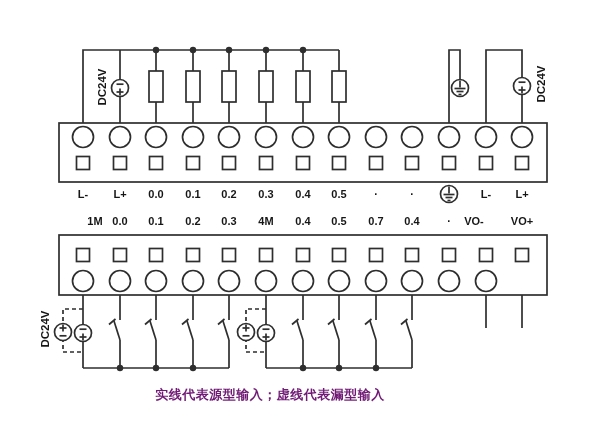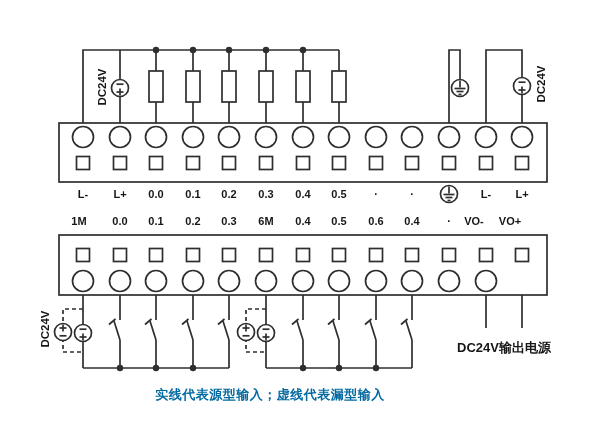--- a/index.html
+++ b/index.html
@@ -13,21 +13,21 @@
     font-size:11px;font-weight:700;white-space:nowrap;color:#161616;
   }
   .tl{top:188px;}
   .bl{top:215px;}
   .rot{
     position:absolute;transform:translate(-50%,-50%) rotate(-90deg);
     font-size:11.5px;font-weight:700;white-space:nowrap;color:#161616;
   }
   .cap{
     position:absolute;top:386px;left:270px;transform:translateX(-50%);
-    font-size:13px;font-weight:700;white-space:nowrap;color:#0369a1;letter-spacing:.5px;
+    font-size:13px;font-weight:700;white-space:nowrap;color:#701a75;letter-spacing:.5px;
   }
   .out{
     position:absolute;top:339px;left:504px;transform:translateX(-50%);
     font-size:13px;font-weight:700;white-space:nowrap;color:#161616;
   }
 </style>
 </head>
 <body>
 
 <div class="stage">
@@ -209,34 +209,33 @@
   <span class="tl" style="left:193px">0.1</span>
   <span class="tl" style="left:229px">0.2</span>
   <span class="tl" style="left:266px">0.3</span>
   <span class="tl" style="left:303px">0.4</span>
   <span class="tl" style="left:339px">0.5</span>
   <span class="tl" style="left:376px">·</span>
   <span class="tl" style="left:412px">·</span>
   <span class="tl" style="left:486px">L-</span>
   <span class="tl" style="left:522px">L+</span>
 
-  <span class="bl" style="left:79px">1M</span>
+  <span class="bl" style="left:95px">1M</span>
   <span class="bl" style="left:120px">0.0</span>
   <span class="bl" style="left:156px">0.1</span>
   <span class="bl" style="left:193px">0.2</span>
   <span class="bl" style="left:229px">0.3</span>
-  <span class="bl" style="left:266px">6M</span>
+  <span class="bl" style="left:266px">4M</span>
   <span class="bl" style="left:303px">0.4</span>
   <span class="bl" style="left:339px">0.5</span>
-  <span class="bl" style="left:376px">0.6</span>
+  <span class="bl" style="left:376px">0.7</span>
   <span class="bl" style="left:412px">0.4</span>
   <span class="bl" style="left:449px">·</span>
   <span class="bl" style="left:474px">VO-</span>
-  <span class="bl" style="left:510px">VO+</span>
+  <span class="bl" style="left:522px">VO+</span>
 
   <span class="rot" style="left:102px;top:87px">DC24V</span>
   <span class="rot" style="left:541px;top:84px">DC24V</span>
   <span class="rot" style="left:45px;top:329px">DC24V</span>
 
-  <span class="out">DC24V输出电源</span>
   <span class="cap">实线代表源型输入；虚线代表漏型输入</span>
 
 </div>
 
 </body></html>

